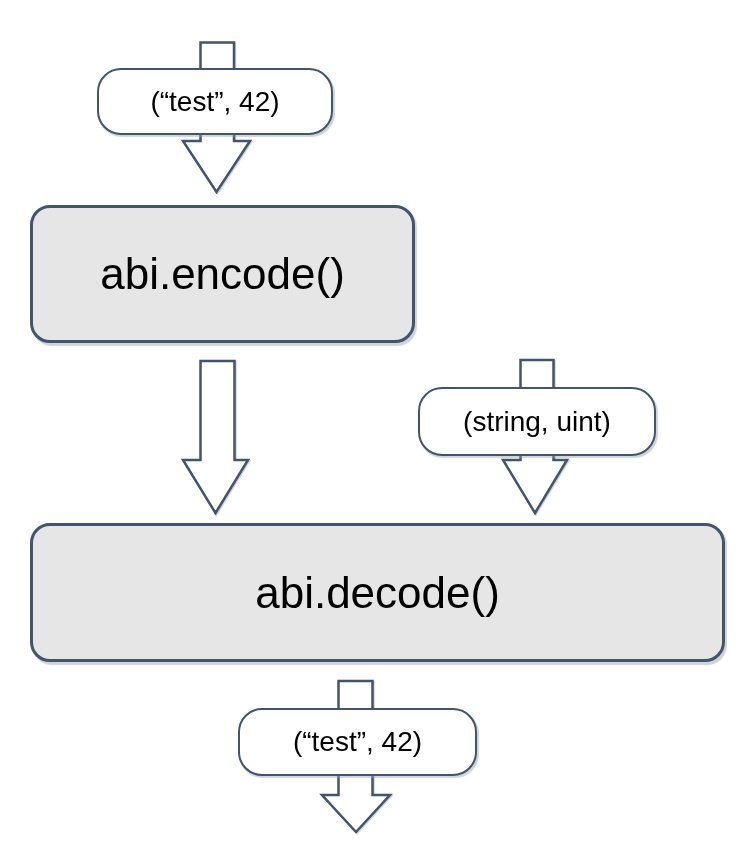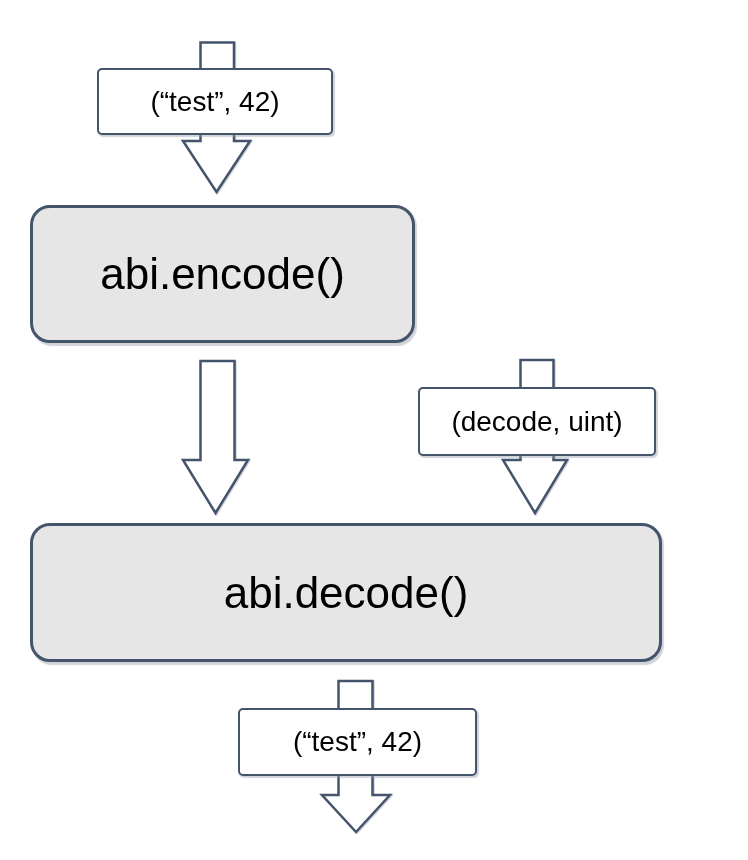--- a/index.html
+++ b/index.html
@@ -35,38 +35,38 @@
     align-items: center;
     justify-content: center;
     box-sizing: border-box;
     color: #000000;
     text-align: center;
     white-space: nowrap;
   }
   .node.data {
     background: #ffffff;
     border: 2.5px solid #44546a;
-    border-radius: 5px;
+    border-radius: 24px;
     font-size: 28px;
     box-shadow: 1.5px 2px 1px rgba(150,158,172,0.45);
     text-align: right;
   }
   .node.process {
     background: #e7e6e6;
     border: 3px solid #44546a;
     border-radius: 20px;
     font-size: 44px;
     box-shadow: 2px 2.5px 1px rgba(150,158,172,0.45);
   }
   
   #node-input   { left: 97px;  top: 68px;  width: 236px; height: 67px; }
   #node-encode  { left: 30px;  top: 205px; width: 385px; height: 138px; }
   #node-bytes   { left: 98px;  top: 387px; width: 234px; height: 69px; }
   #node-types   { left: 418px; top: 387px; width: 238px; height: 69px; }
-  #node-decode  { left: 30px;  top: 523px; width: 632px; height: 139px; }
+  #node-decode  { left: 30px;  top: 523px; width: 695px; height: 139px; }
   #node-output  { left: 238px; top: 708px; width: 239px; height: 68px; }
 </style>
 </head>
 <body>
 
 <div class="canvas">
 
   <svg class="arrow-layer" width="748" height="860" viewBox="0 0 748 860" aria-hidden="true">
 
     <path d="M 200.5 42.5 L 200.5 141 L 183 141 L 216.5 192 L 250 141 L 234 141 L 234 42.5 Z"></path>
@@ -81,21 +81,21 @@
   <div id="node-input" class="node data">
     <span>(“test”, 42)</span>
   </div>
 
   <div id="node-encode" class="node process">
     <span>abi.encode()</span>
   </div>
 
 
   <div id="node-types" class="node data">
-    <span>(decode, uint)</span>
+    <span>(string, uint)</span>
   </div>
 
   <div id="node-decode" class="node process">
     <span>abi.decode()</span>
   </div>
 
   <div id="node-output" class="node data">
     <span>(“test”, 42)</span>
   </div>
 

